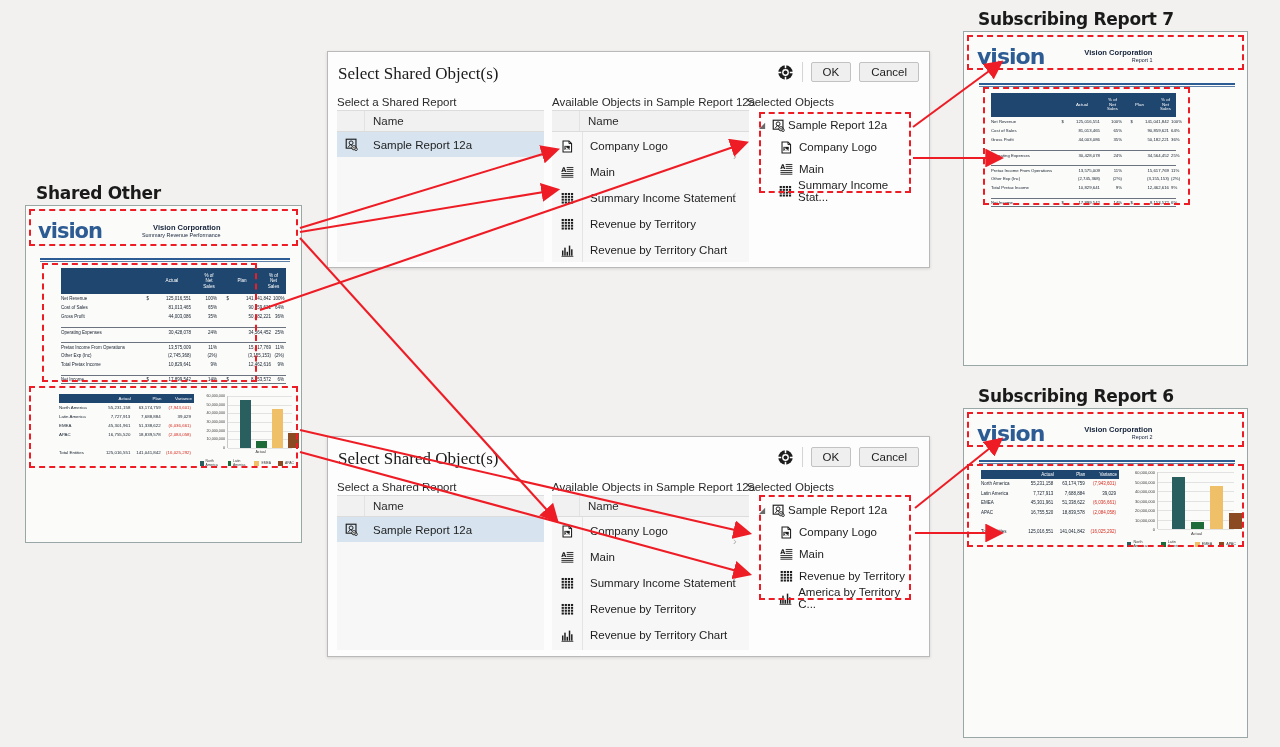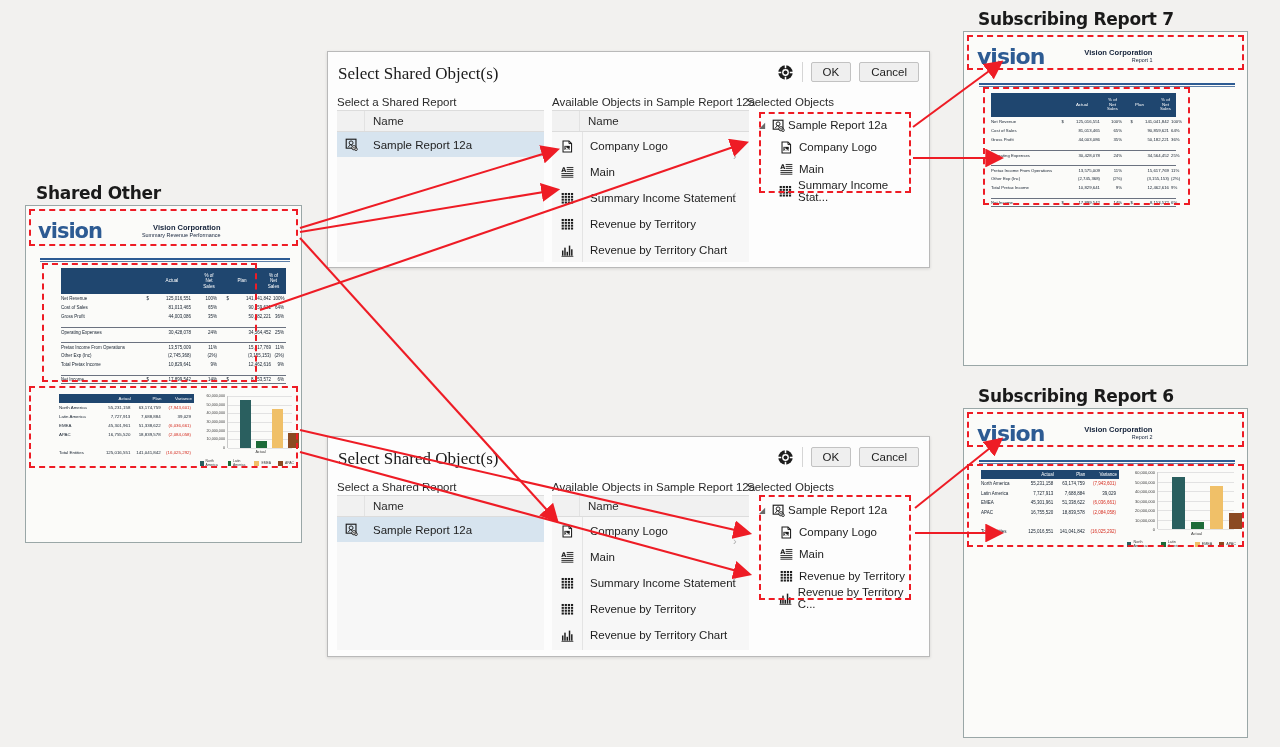--- a/index.html
+++ b/index.html
@@ -1041,21 +1041,21 @@
               <svg width="13" height="13" viewBox="0 0 16 16">
       <rect x="1.2" y="8" width="1.8" height="6.4" fill="#1d1d1d"></rect>
       <rect x="4" y="4.5" width="1.8" height="9.9" fill="#1d1d1d"></rect>
       <rect x="6.8" y="9.6" width="1.8" height="4.8" fill="#1d1d1d"></rect>
       <rect x="9.6" y="2" width="1.8" height="12.4" fill="#1d1d1d"></rect>
       <rect x="12.4" y="6.5" width="1.8" height="7.9" fill="#1d1d1d"></rect>
       <rect x="0.6" y="14.6" width="14.6" height="1" fill="#1d1d1d"></rect>
     </svg>
             </span>
           </span>
-          <span style="padding-left: 3px;">Revenue by Territory C...</span>
+          <span style="padding-left: 3px;">America by Territory C...</span>
         </div>
       </div>
   </div>
 
   <div class="dash-box" style="left:759px; top:495px; width:152px; height:105px;"></div>
 
   <svg class="arrow-layer" width="1280" height="747" viewBox="0 0 1280 747">
     <defs>
       <marker id="ah" markerWidth="9" markerHeight="9" refX="7" refY="4.5" orient="auto">
         <path d="M0,0 L9,4.5 L0,9 Z" fill="#ee1c25"></path>

